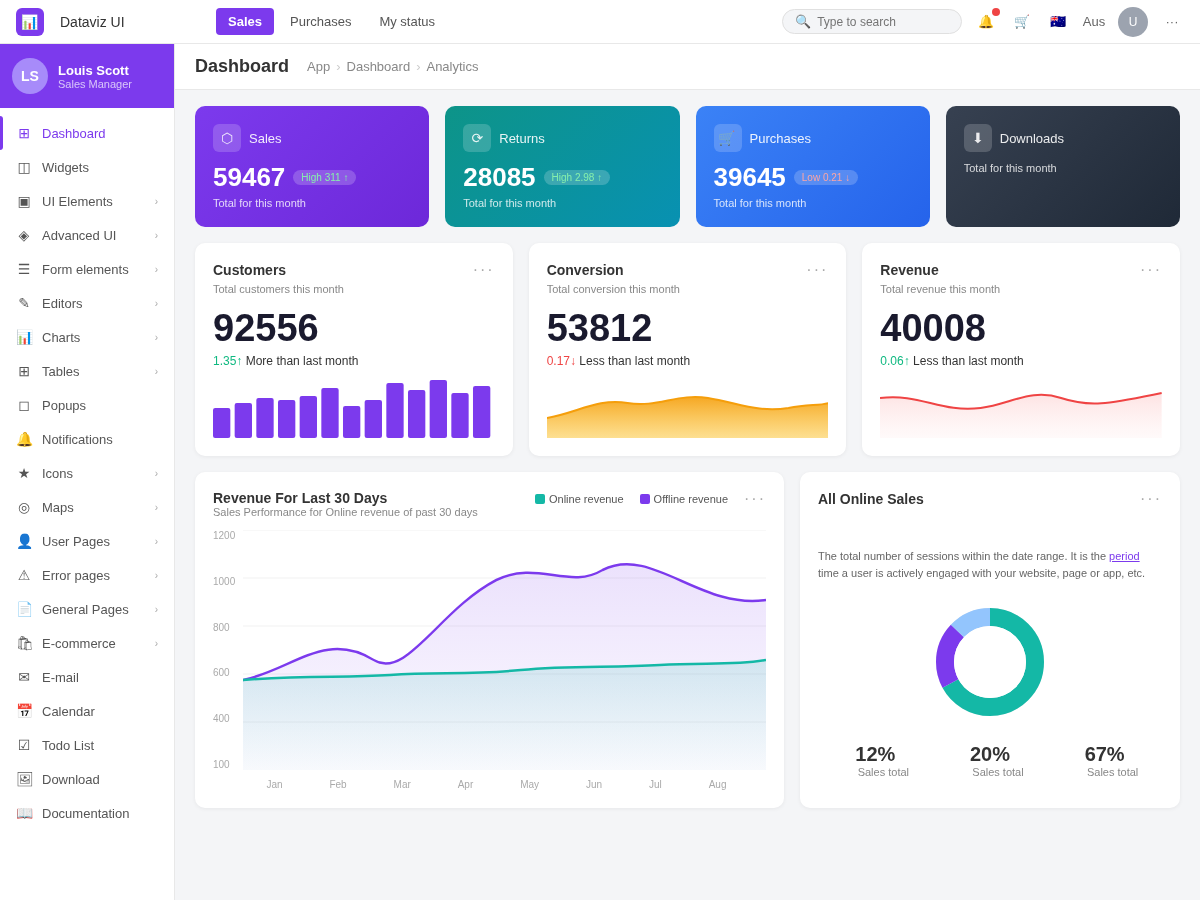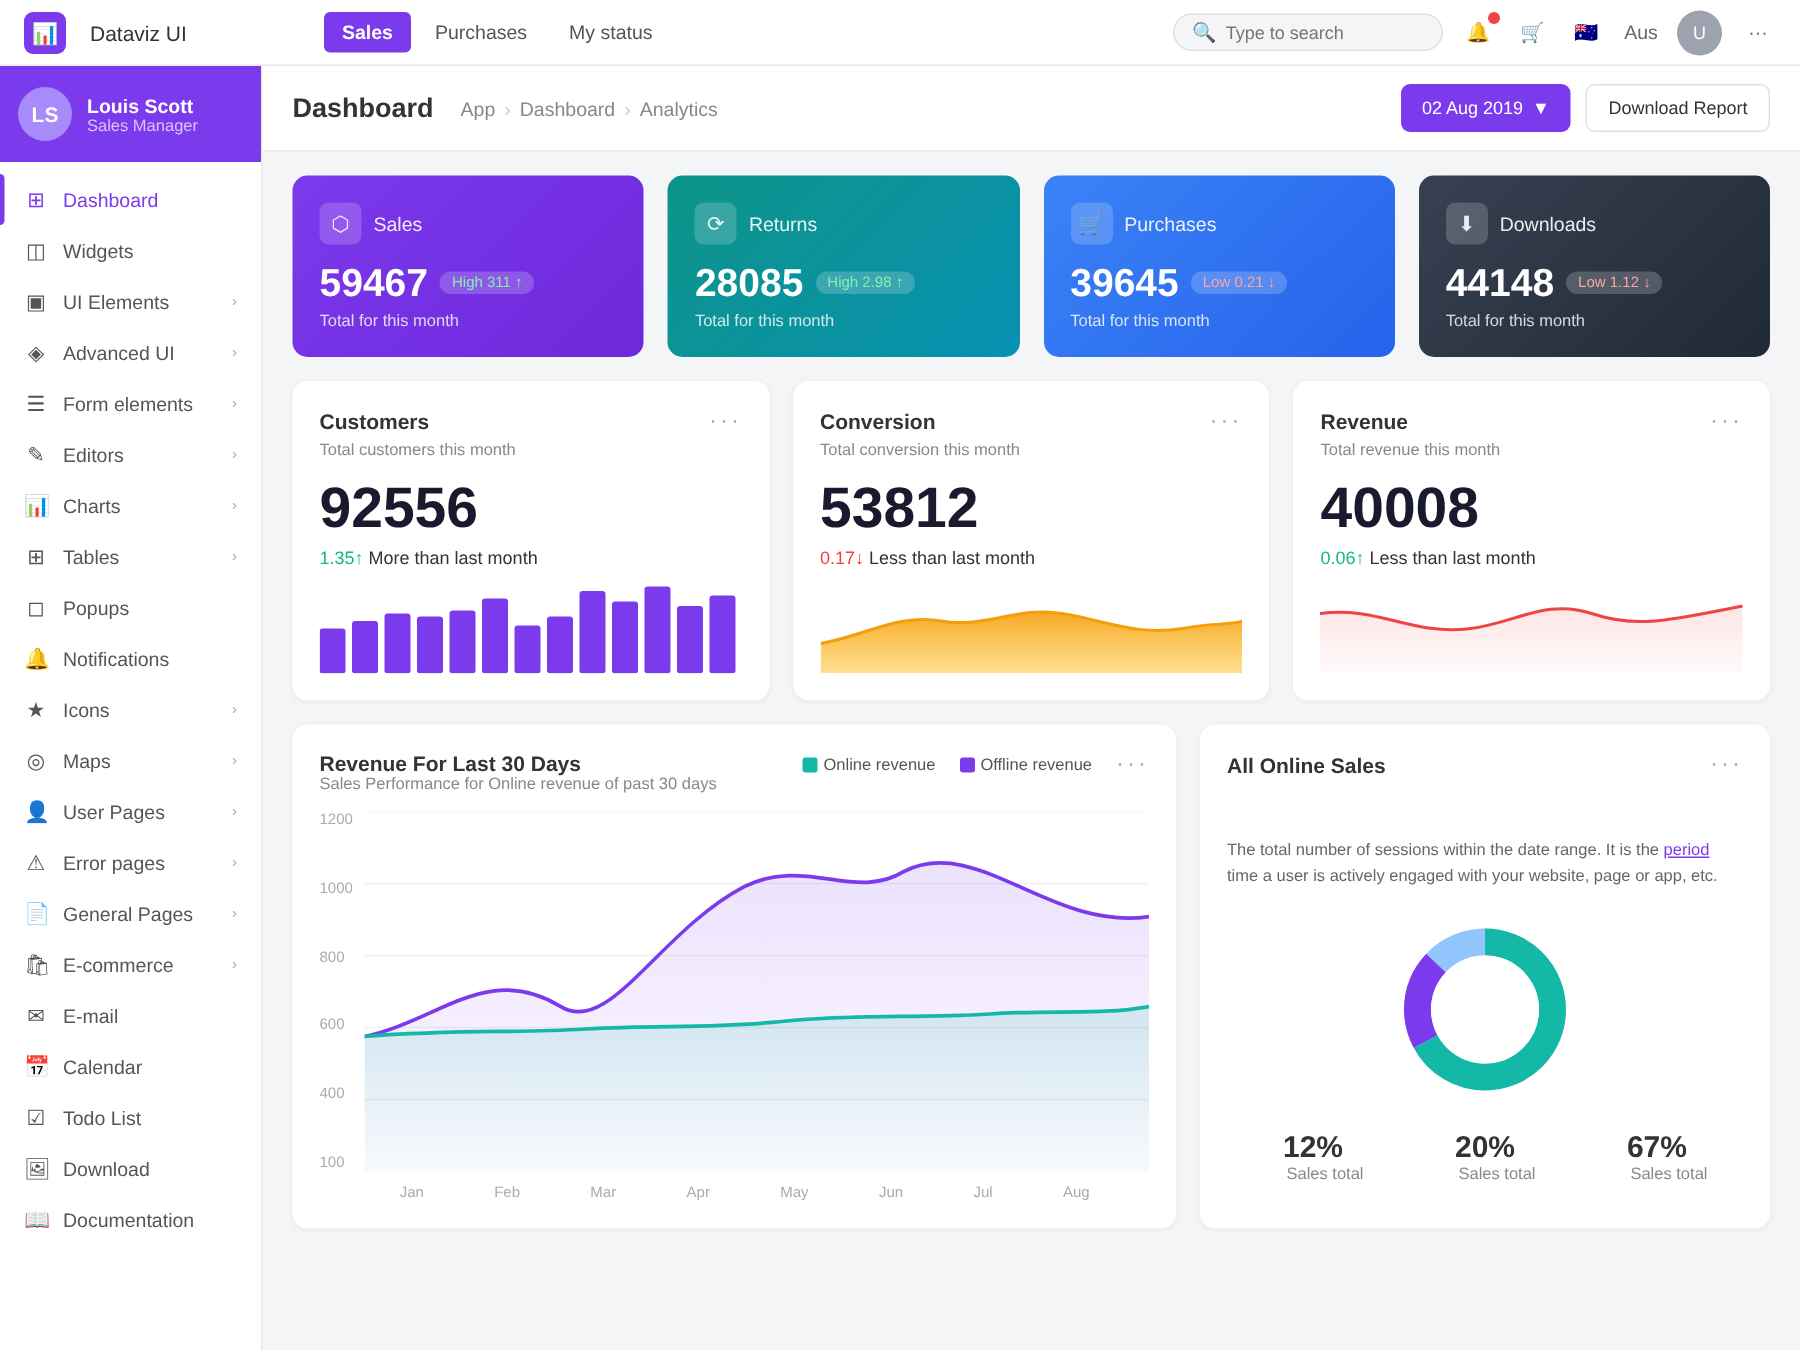--- a/index.html
+++ b/index.html
@@ -241,27 +241,20 @@
 
     <div class="content-header">
       <div class="breadcrumb">
         <span class="page-title">Dashboard</span>
         <span>App</span>
         <span class="breadcrumb-sep">›</span>
         <span>Dashboard</span>
         <span class="breadcrumb-sep">›</span>
         <span>Analytics</span>
       </div>
-      <div class="header-actions">
-        <button class="btn-date">
-          <span>02 Aug 2019</span>
-          <span>▼</span>
-        </button>
-        <button class="btn-download">Download Report</button>
-      </div>
     </div>
 
     <div class="stats-row">
       <div class="stat-card purple">
         <div class="stat-card-header">
           <div class="stat-icon">⬡</div>
           <span>Sales</span>
         </div>
         <div class="stat-value">
           <span>59467</span>
@@ -288,24 +281,20 @@
         <div class="stat-value">
           <span>39645</span>
           <span class="stat-badge down">Low 0.21 ↓</span>
         </div>
         <div class="stat-label">Total for this month</div>
       </div>
       <div class="stat-card dark">
         <div class="stat-card-header">
           <div class="stat-icon">⬇</div>
           <span>Downloads</span>
-        </div>
-        <div class="stat-value">
-          <span>44148</span>
-          <span class="stat-badge down">Low 1.12 ↓</span>
         </div>
         <div class="stat-label">Total for this month</div>
       </div>
     </div>
 
     <div class="widgets-row">
 
       <div class="widget-card">
         <div class="widget-header">
           <span class="widget-title">Customers</span>

